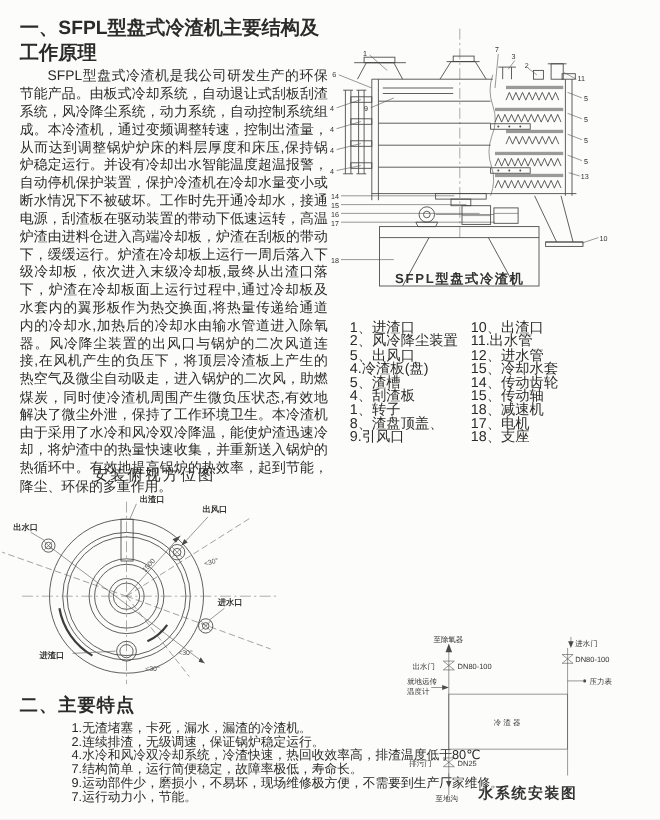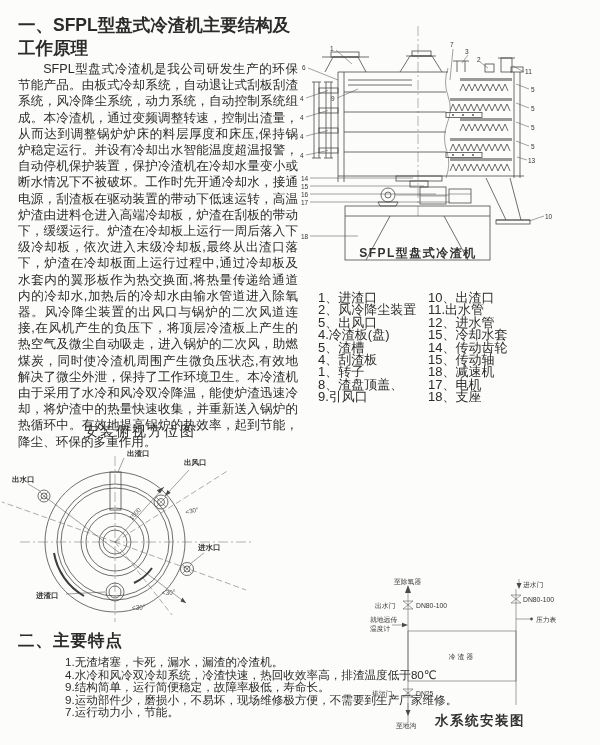--- a/index.html
+++ b/index.html
@@ -232,22 +232,23 @@
     <text class="tvlabel" x="36" y="158">进渣口</text>
     <text class="tvsmall" transform="rotate(-48 136 76)" x="130" y="76">1500</text>
     <text class="tvsmall" transform="rotate(-14 188 74)" x="186" y="74">&lt;30°</text>
     <text class="tvsmall" x="162" y="155">&lt;30°</text>
     <text class="tvsmall" x="132" y="170">&lt;30°</text>
   </svg>
 
   <div class="h2">二、主要特点</div>
   <div class="features">
     <div>1.无渣堵塞，卡死，漏水，漏渣的冷渣机。</div>
+    <div>2.连续排渣，无级调速，保证锅炉稳定运行。</div>
     <div>4.水冷和风冷双冷却系统，冷渣快速，热回收效率高，排渣温度低于80℃</div>
-    <div>9.结构简单，运行简便稳定，故障率极低，寿命长。</div>
+    <div>7.结构简单，运行简便稳定，故障率极低，寿命长。</div>
     <div>9.运动部件少，磨损小，不易坏，现场维修极方便，不需要到生产厂家维修。</div>
     <div>7.运行动力小，节能。</div>
   </div>
 
   <svg id="water-svg" width="230" height="170" viewBox="0 0 230 170">
     <g>
       <path class="thin" d="M38 14 V148 M146 14 V130"></path>
       <polygon points="38,10 35,18 41,18" fill="#4a4a4a"></polygon>
 
       <path class="thin" d="M33 26 L43 34 L33 34 L43 26 Z"></path>

